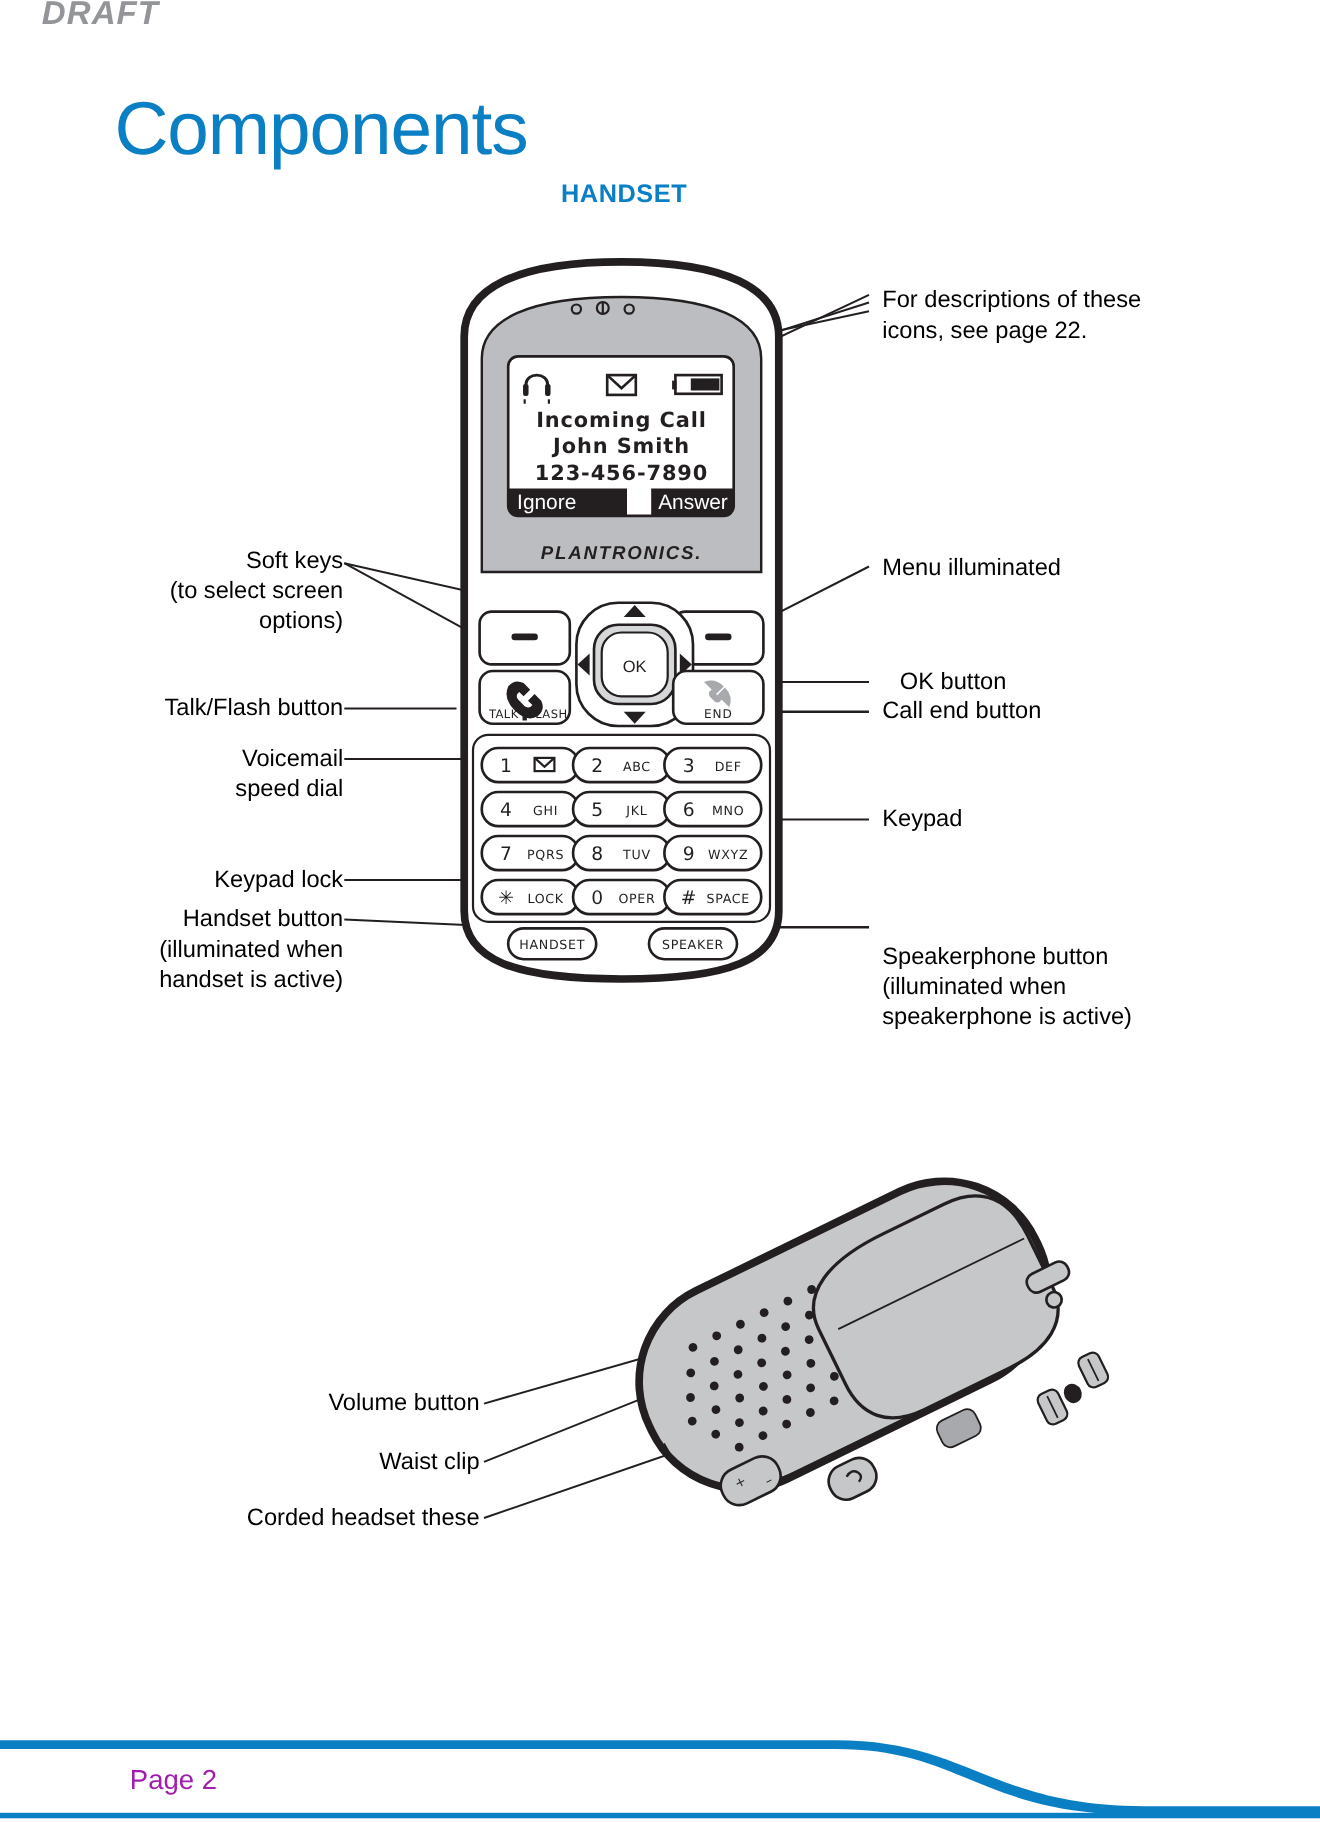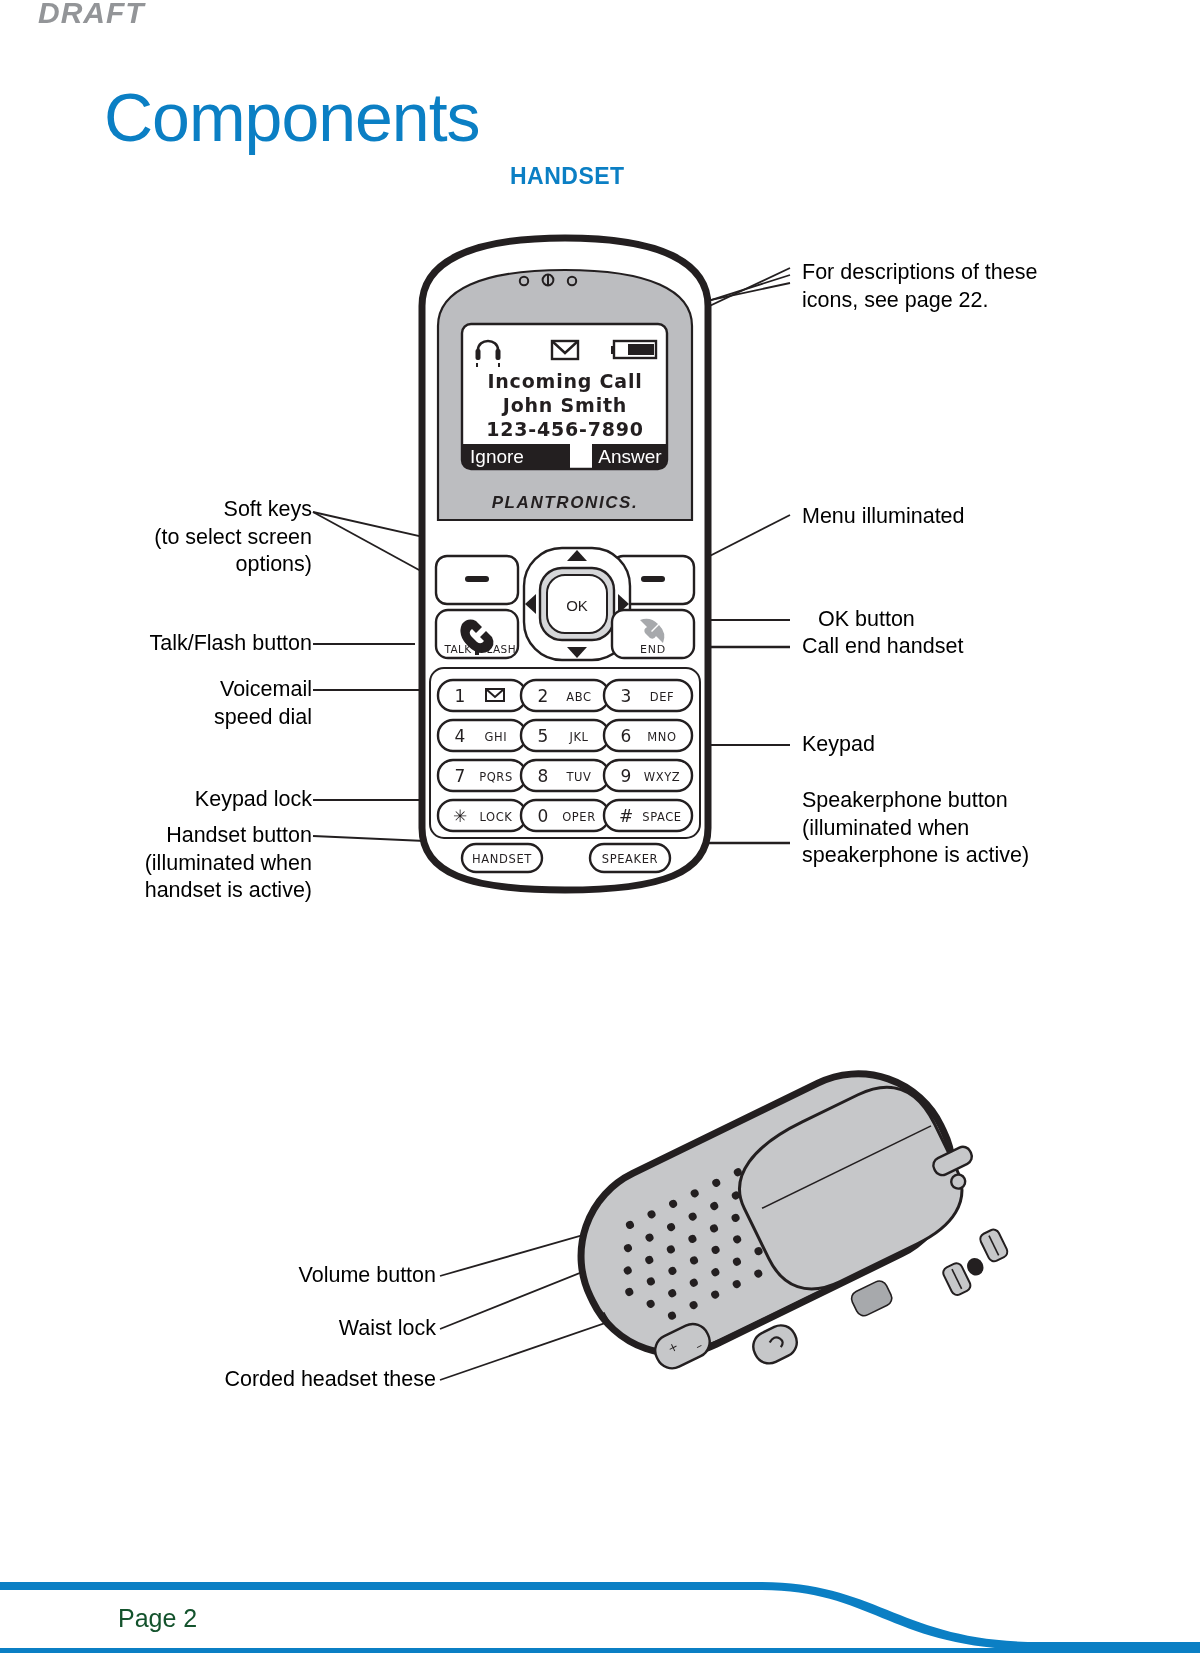--- a/index.html
+++ b/index.html
@@ -27,21 +27,21 @@
   }
   .callout.right{text-align:left;}
   .callout.leftalign{text-align:right;}
 
   
   #leaders{left:0;top:0;width:1200px;height:1656px;pointer-events:none;}
 
   
   #footer-svg{left:0;top:1520px;width:1200px;height:136px;}
   #page-number{
-    left:118px;top:1604px;font-size:25px;color:#14532d;
+    left:118px;top:1604px;font-size:25px;color:#a21caf;
   }
 
   
   #handset{left:400px;top:228px;width:330px;height:670px;}
   #cradle{left:520px;top:1000px;width:500px;height:440px;}
 </style>
 </head>
 <body>
 
 <div class="abs" id="draft">DRAFT</div>
@@ -90,28 +90,28 @@
 speed dial</div>
 <div class="abs callout leftalign" style="left:30px;top:786px;width:282px;">Keypad lock</div>
 <div class="abs callout leftalign" style="left:30px;top:822px;width:282px;">Handset button
 (illuminated when
 handset is active)</div>
 
 <div class="abs callout right" style="left:802px;top:259px;width:310px;">For descriptions of these
 icons, see page 22.</div>
 <div class="abs callout right" style="left:802px;top:503px;width:310px;">Menu illuminated</div>
 <div class="abs callout right" style="left:802px;top:606px;width:310px;margin-left:16px;">OK button</div>
-<div class="abs callout right" style="left:802px;top:633px;width:310px;">Call end handset</div>
+<div class="abs callout right" style="left:802px;top:633px;width:310px;">Call end button</div>
 <div class="abs callout right" style="left:802px;top:731px;width:310px;">Keypad</div>
-<div class="abs callout right" style="left:802px;top:787px;width:320px;">Speakerphone button
+<div class="abs callout right" style="left:802px;top:856px;width:320px;">Speakerphone button
 (illuminated when
 speakerphone is active)</div>
 
 <div class="abs callout leftalign" style="left:160px;top:1262px;width:276px;">Volume button</div>
-<div class="abs callout leftalign" style="left:160px;top:1315px;width:276px;">Waist lock</div>
+<div class="abs callout leftalign" style="left:160px;top:1315px;width:276px;">Waist clip</div>
 <div class="abs callout leftalign" style="left:160px;top:1366px;width:276px;">Corded headset these</div>
 
 <svg class="abs" id="handset" viewBox="0 0 330 670">
 
   <path d="M22 78 C22 34 70 10 165 10 C260 10 308 34 308 78 L308 600 C308 645 262 662 165 662 C68 662 22 645 22 600 Z" fill="#ffffff" stroke="#231f20" stroke-width="7"></path>
 
   <path d="M38 98 C38 62 82 42 165 42 C248 42 292 62 292 98 L292 292 L38 292 Z" fill="#bcbdc0" stroke="#231f20" stroke-width="2.2"></path>
 
   <g fill="none" stroke="#231f20" stroke-width="2">
     <circle cx="124" cy="53" r="4.2"></circle>

